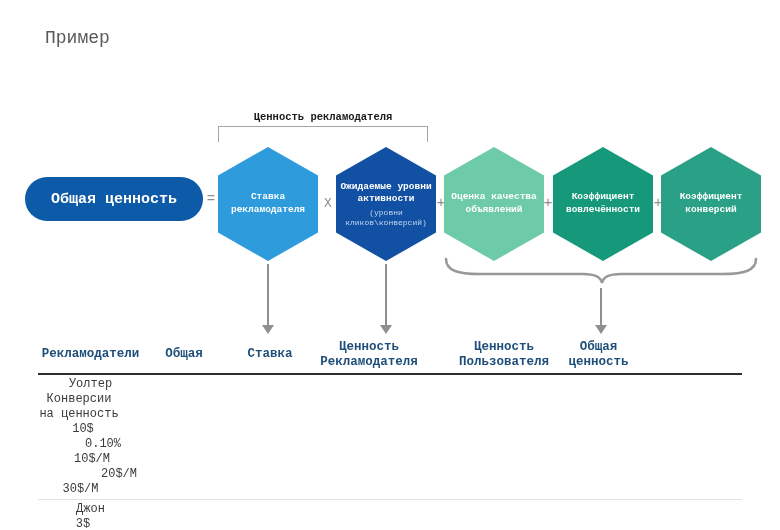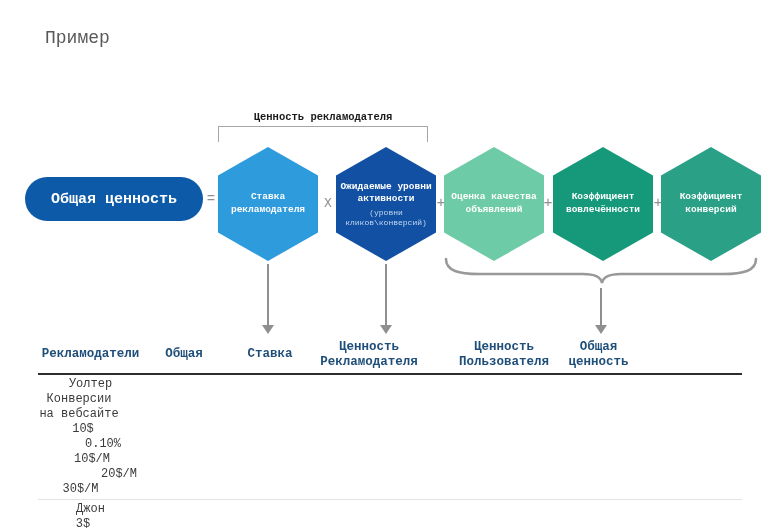--- a/index.html
+++ b/index.html
@@ -114,21 +114,21 @@
     <div class="thead">
       <div class="th c1">Рекламодатели</div>
       <div class="th c2">Общая</div>
       <div class="th c3">Ставка</div>
       <div class="th c5">Ценность Рекламодателя</div>
       <div class="th c6">Ценность Пользователя</div>
       <div class="th c7">Общая ценность</div>
     </div>
     <div class="trow">
       <div class="td c1">Уолтер</div>
-      <div class="td c2">Конверсии на вебсайте</div>
+      <div class="td c2">Конверсии на ценность</div>
       <div class="td c3">10$</div>
       <div class="td c4">0.10%</div>
       <div class="td c5">10$/M</div>
       <div class="td c6">20$/M</div>
       <div class="td c7">30$/M</div>
     </div>
     <div class="trow">
       <div class="td c1">Джон</div>
       <div class="td c3">3$</div>
       <div class="td c4">1%</div>

